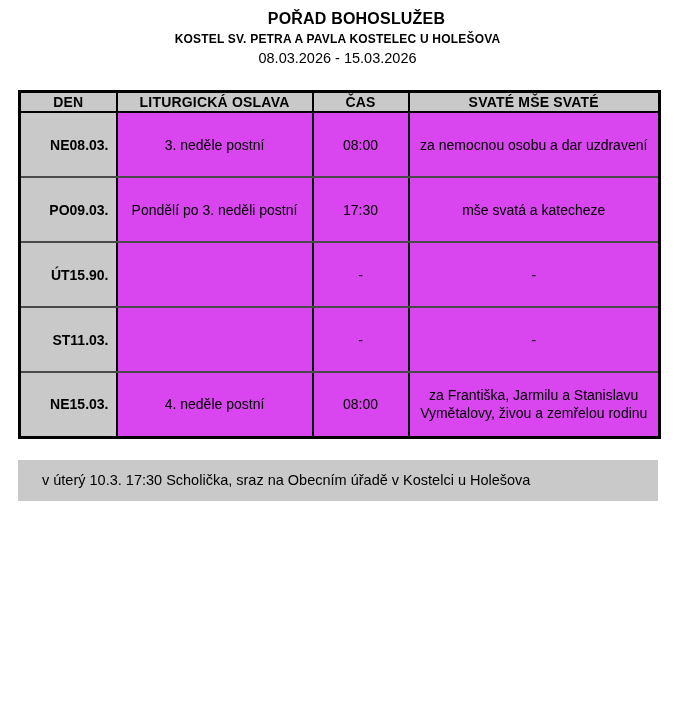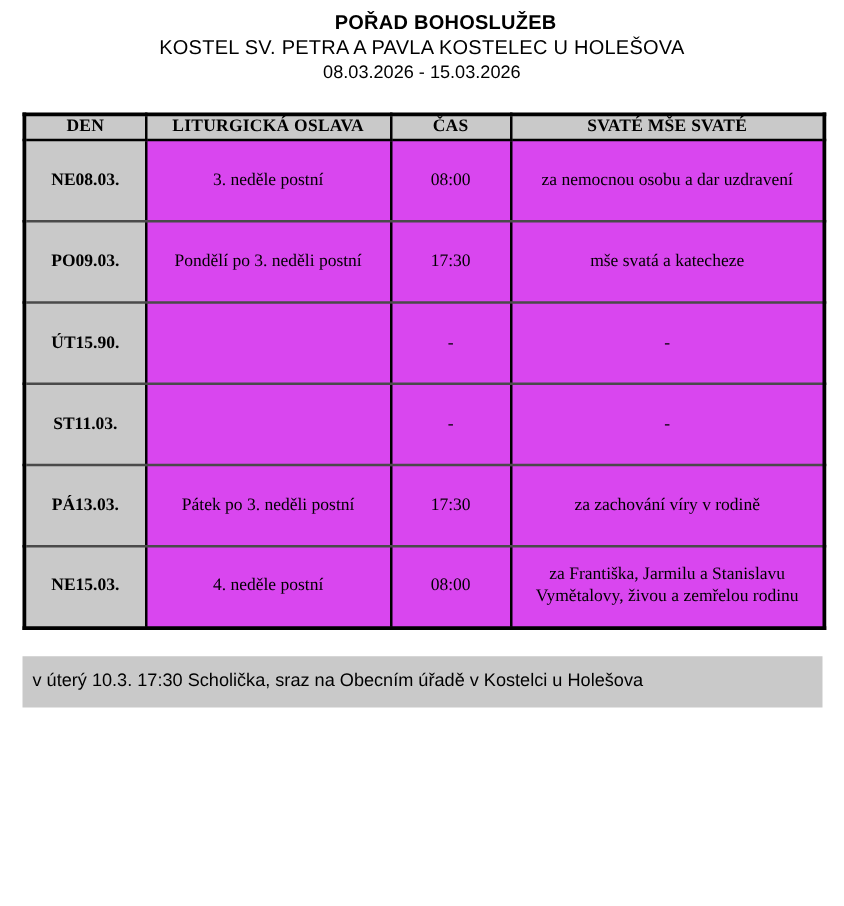--- a/index.html
+++ b/index.html
@@ -17,39 +17,38 @@
     padding-top: 9px;
   }
   .doc-title {
     font-size: 16px;
     font-weight: bold;
     line-height: 20px;
     letter-spacing: 0.2px;
     margin-left: 38px;
   }
   .doc-subtitle {
-    font-size: 16px;
-    font-weight: normal;
+    font-size: 12px;
+    font-weight: bold;
     line-height: 20px;
     letter-spacing: 0.2px;
   }
   .doc-daterange {
     font-size: 14.5px;
     font-weight: normal;
     line-height: 19px;
   }
 
   
   table.schedule {
     margin: 22px 0 0 18px;
     width: 640px;
     border-collapse: collapse;
     table-layout: fixed;
     border: 3px solid #000000;
-    font-family: Liberation Serif, serif;
   }
   col.c-den   { width: 97px; }
   col.c-lit   { width: 196px; }
   col.c-cas   { width: 96px; }
   col.c-umysl { width: 251px; }
 
   table.schedule th {
     background: #c9c9c9;
     border: 2px solid #000000;
     font-size: 14px;
@@ -72,35 +71,35 @@
     background: #d946ef;
     line-height: 18px;
   }
   table.schedule td.day {
     background: #c9c9c9;
     font-weight: bold;
     padding: 0;
   }
   .day-wrap {
     display: flex;
-    justify-content: center;
+    justify-content: flex-end;
     align-items: center;
     padding: 0 7px;
     font-size: 14px;
   }
 
   
   .footer-note {
     margin: 21px 0 0 18px;
     width: 640px;
     height: 41px;
     background: #c9c9c9;
     display: flex;
     align-items: center;
-    padding-left: 8px;
+    padding-left: 24px;
     font-size: 14.5px;
   }
 </style>
 </head>
 <body>
 
 <header class="doc-header">
   <div class="doc-title">POŘAD BOHOSLUŽEB</div>
   <div class="doc-subtitle">KOSTEL SV. PETRA A PAVLA KOSTELEC U HOLEŠOVA</div>
   <div class="doc-daterange">08.03.2026 - 15.03.2026</div>
@@ -162,31 +161,20 @@
           <span>11.03.</span>
         </div>
       </td>
       <td></td>
       <td>-</td>
       <td>-</td>
     </tr>
     <tr>
       <td class="day">
         <div class="day-wrap">
-          <span>PÁ</span>
-          <span>13.03.</span>
-        </div>
-      </td>
-      <td>Pátek po 3. neděli postní</td>
-      <td>17:30</td>
-      <td>za zachování víry v rodině</td>
-    </tr>
-    <tr>
-      <td class="day">
-        <div class="day-wrap">
           <span>NE</span>
           <span>15.03.</span>
         </div>
       </td>
       <td>4. neděle postní</td>
       <td>08:00</td>
       <td>za Františka, Jarmilu a Stanislavu Vymětalovy, živou a zemřelou rodinu</td>
     </tr>
   </tbody>
 </table>

